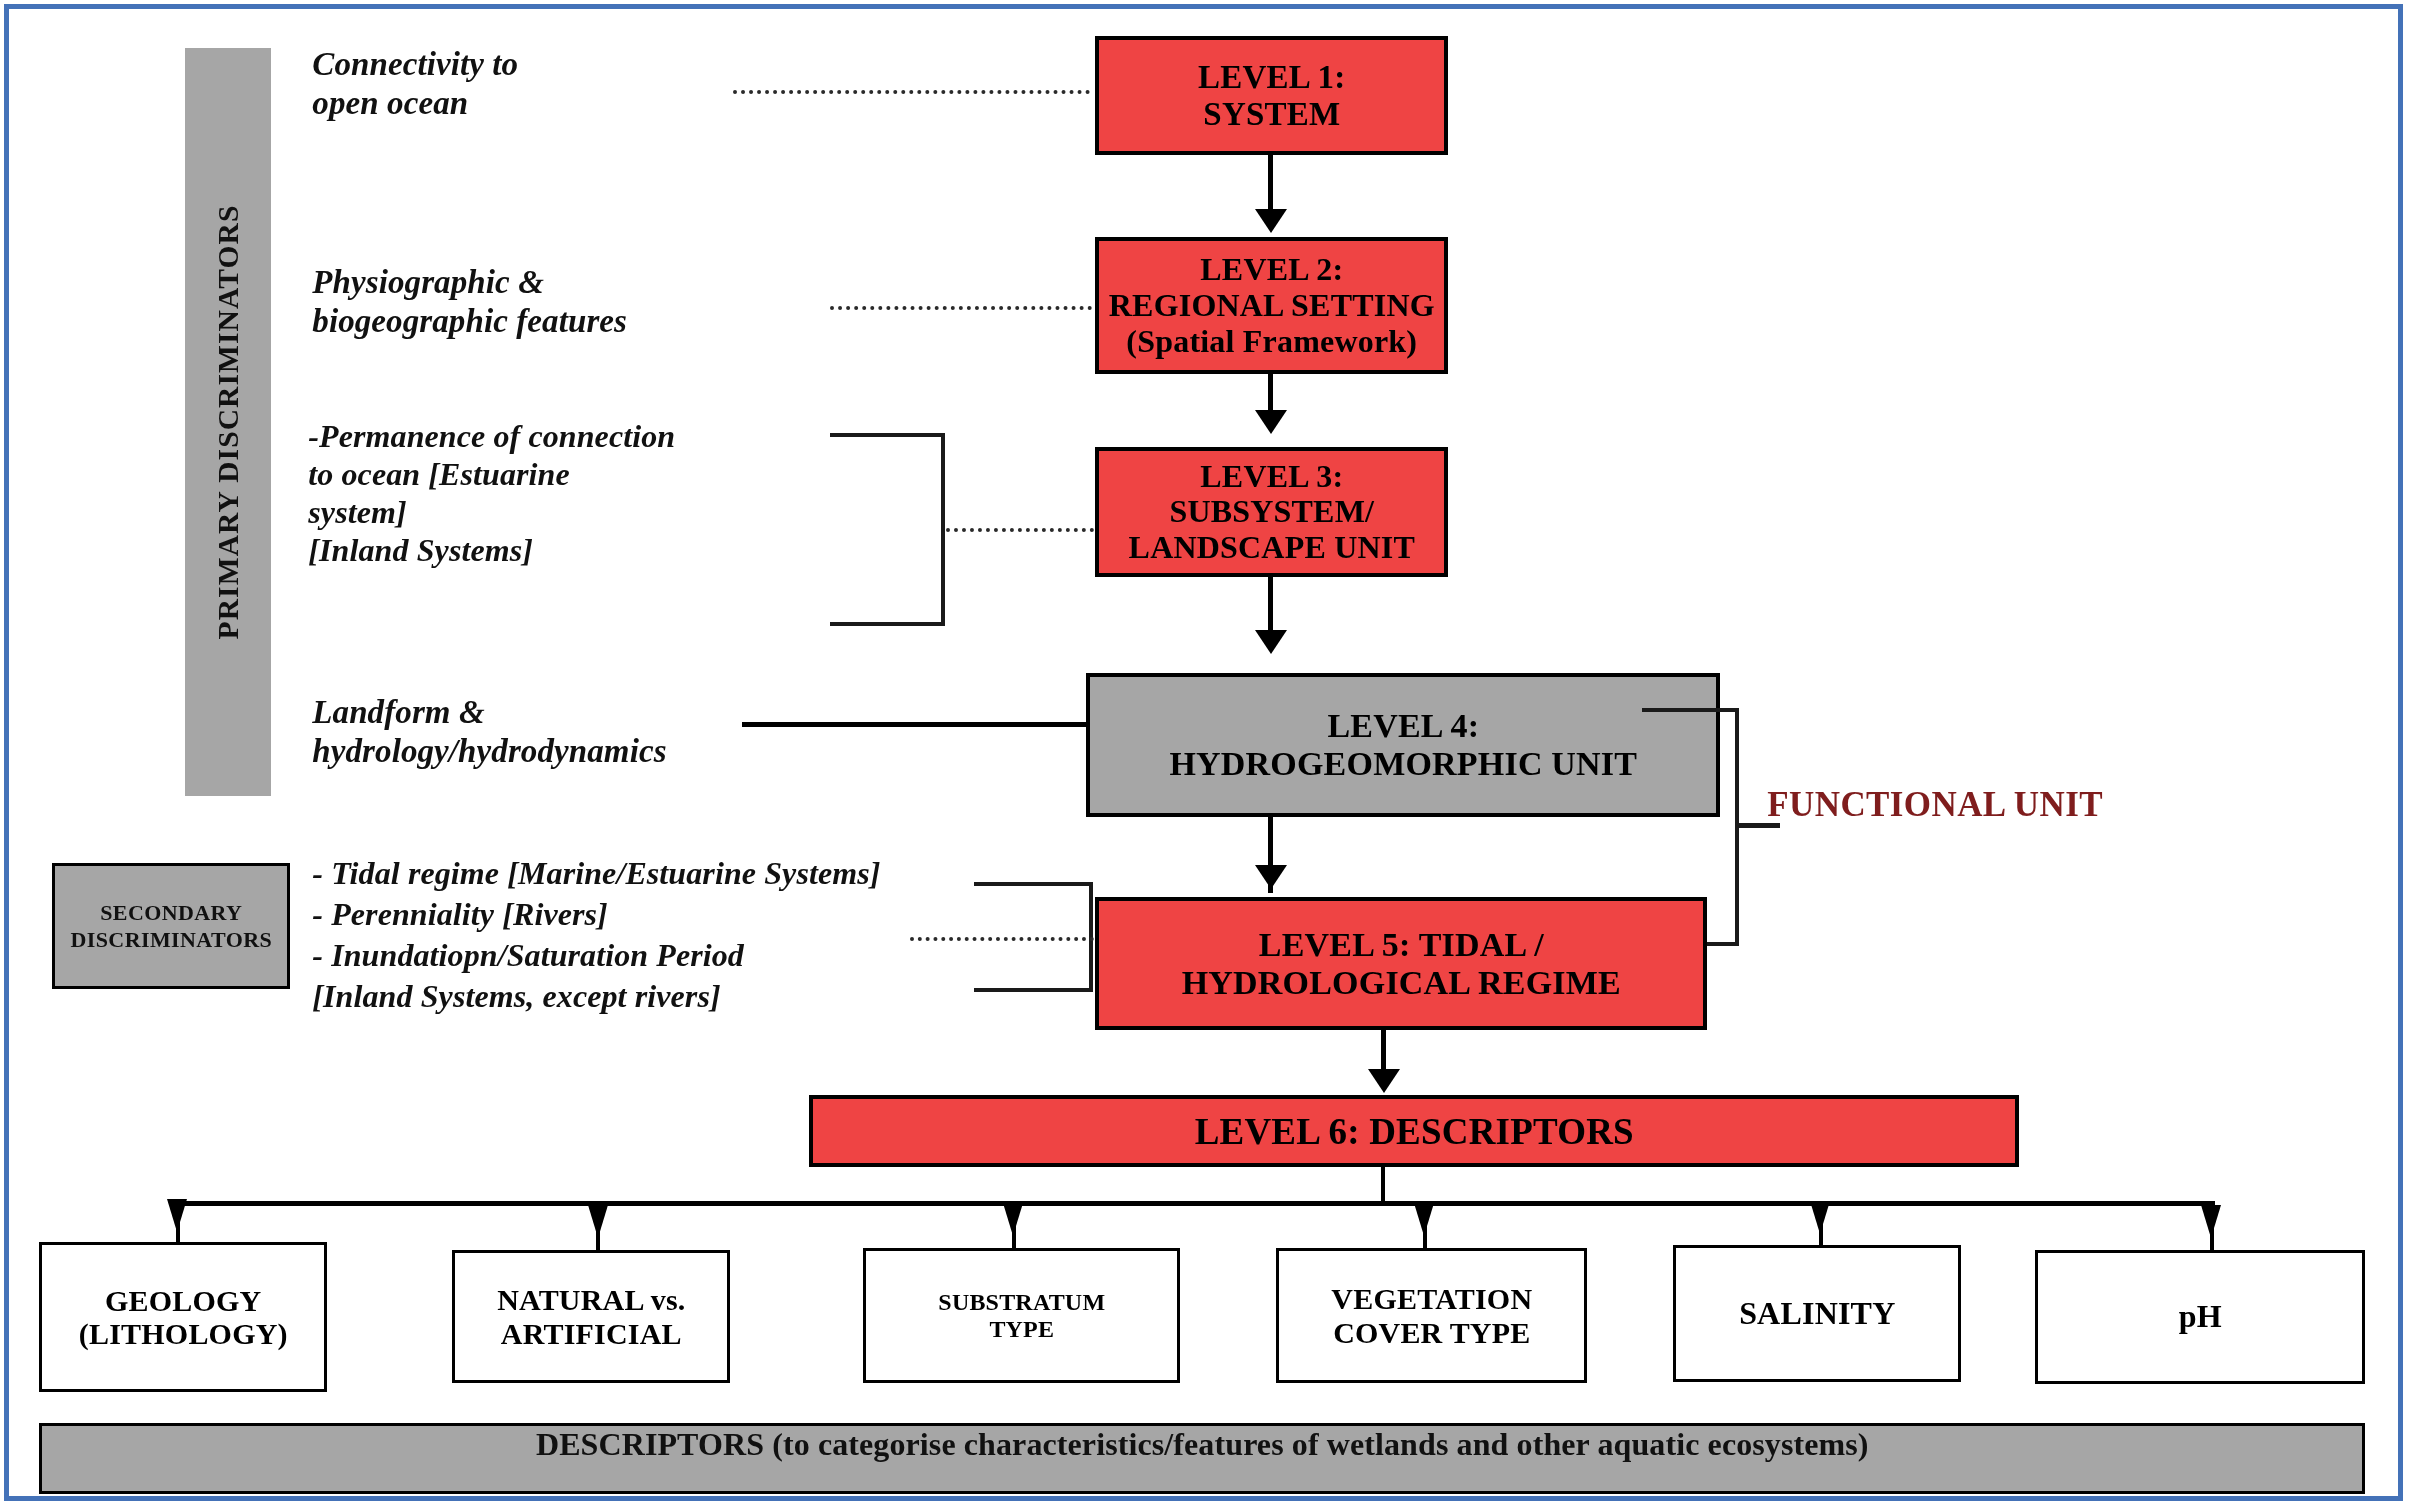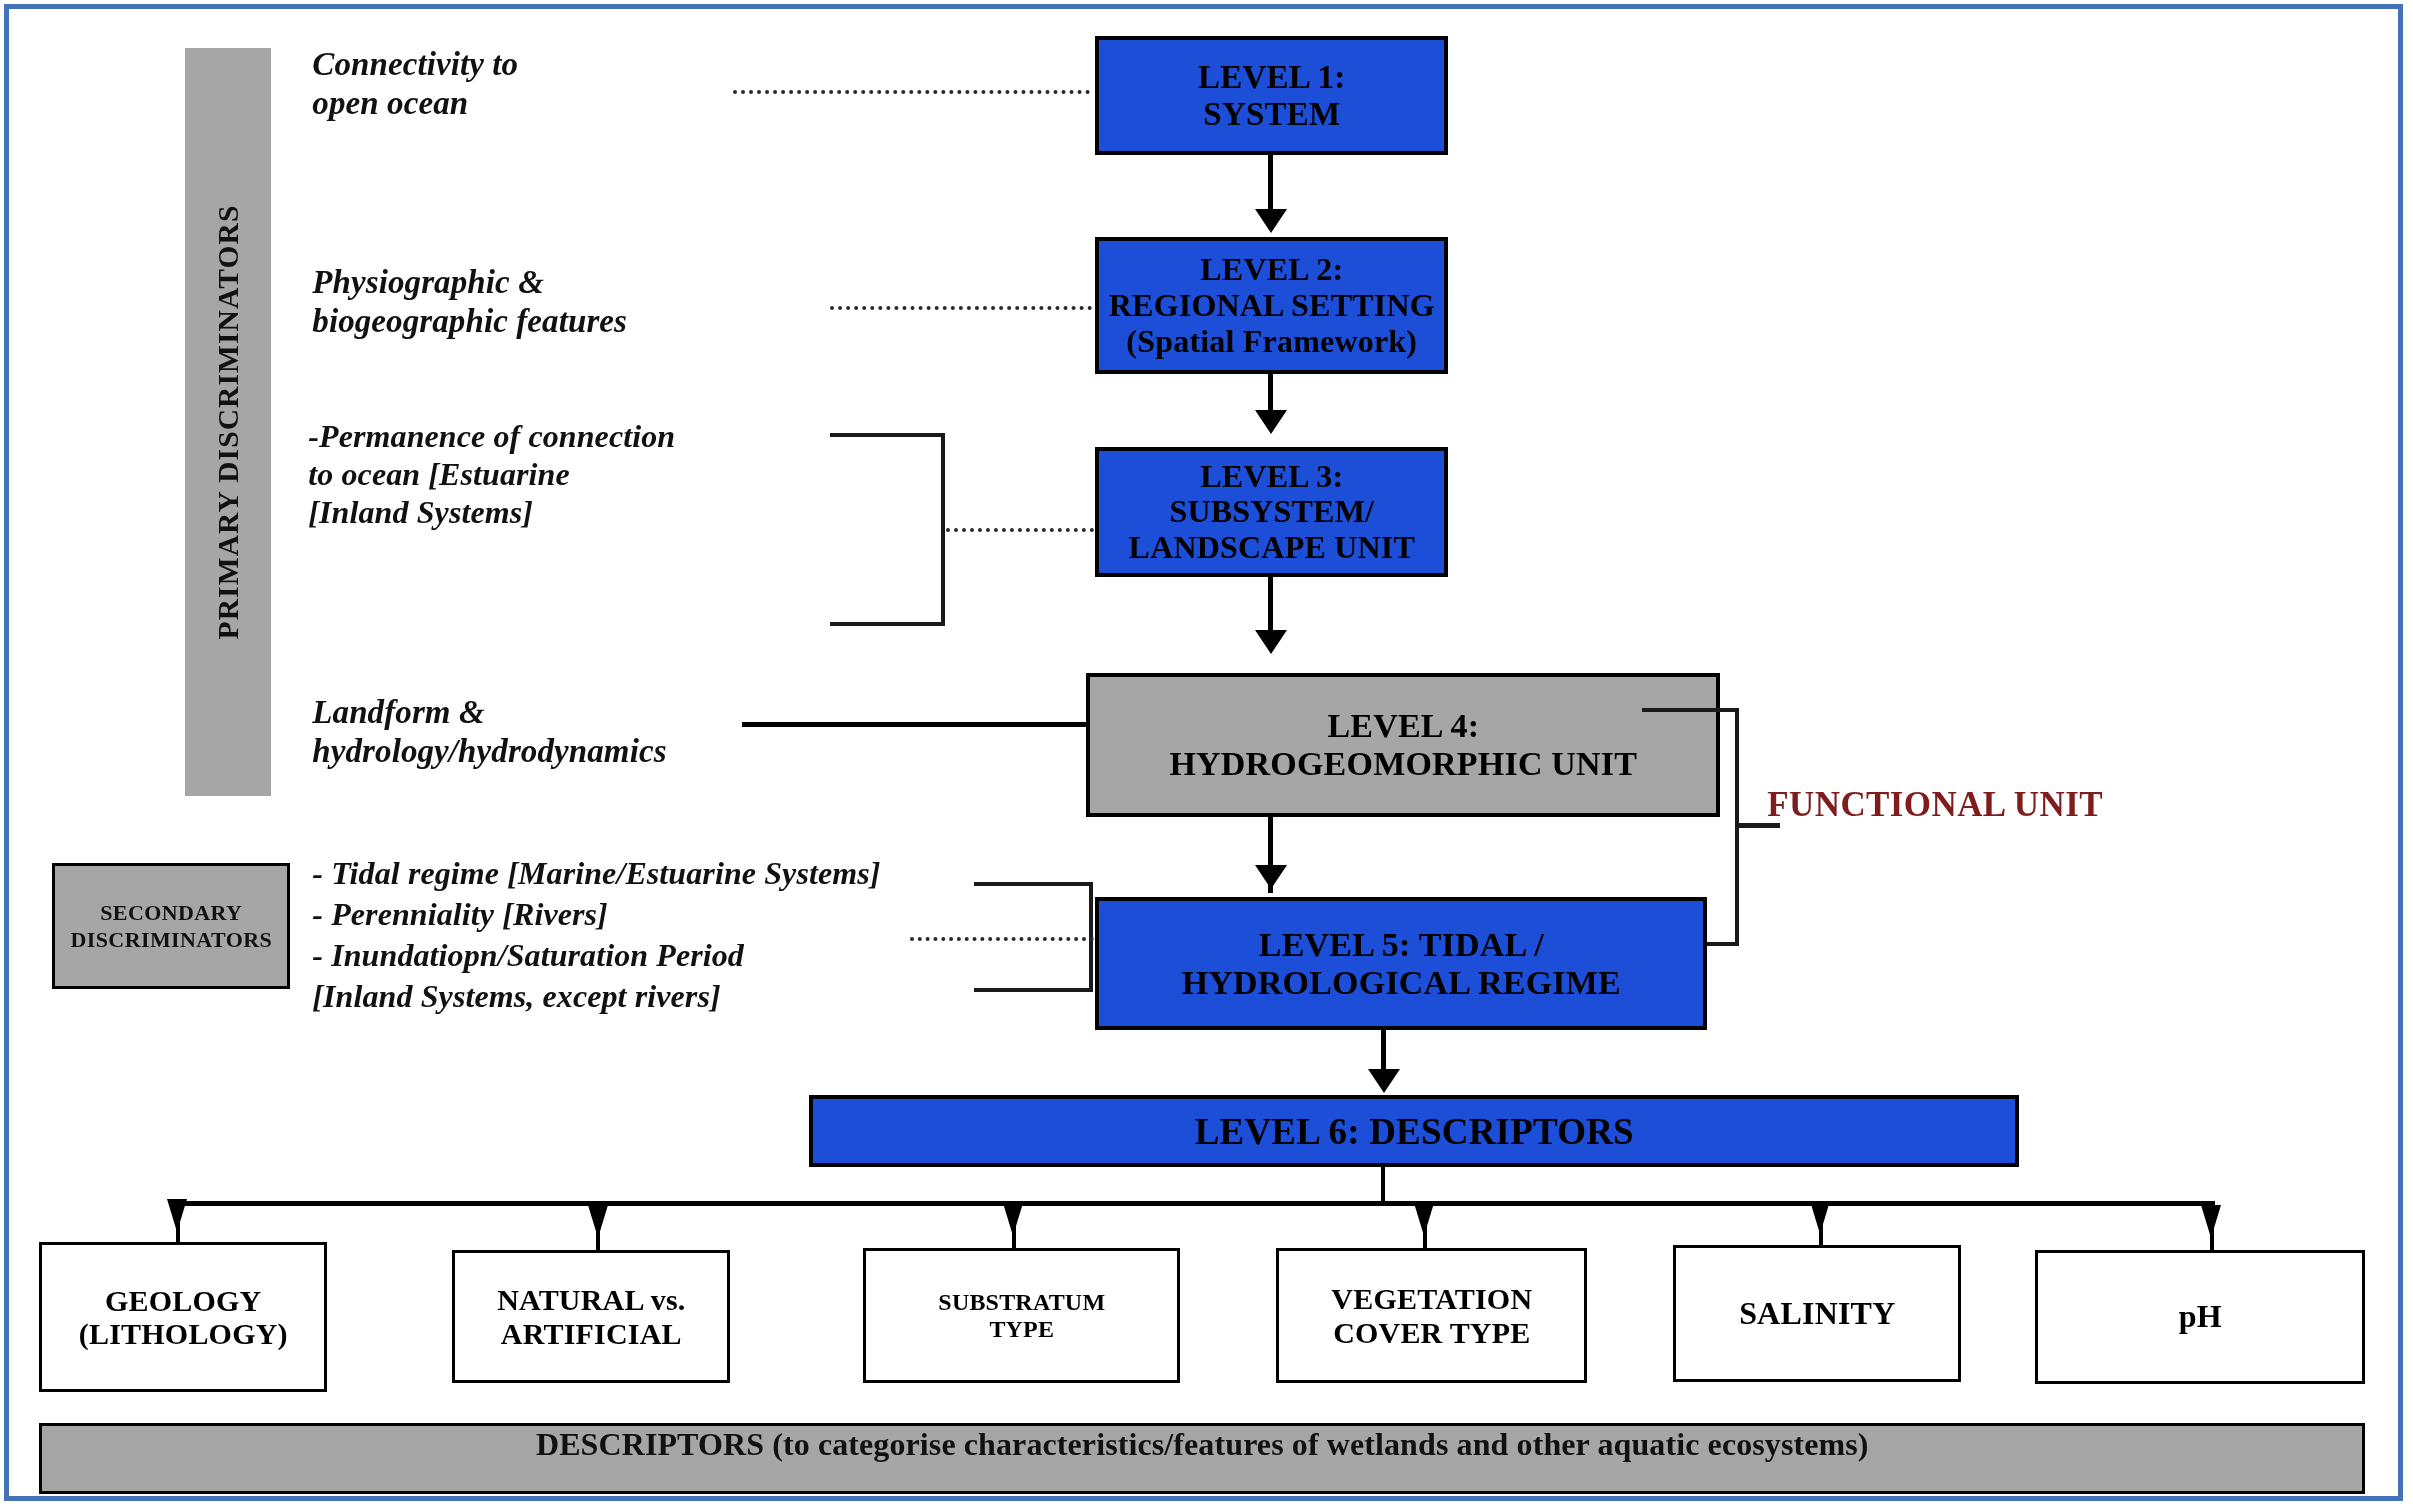--- a/index.html
+++ b/index.html
@@ -6,21 +6,21 @@
   body{width:2413px;height:1510px;position:relative;
        font-family:"Liberation Serif", serif;}
 
   #frame{position:absolute;left:4.3px;top:4.3px;width:2399px;height:1497px;
          border:5px solid #4472b8;background:#fff;box-sizing:border-box;}
 
   .canvas{position:absolute;left:0;top:0;width:2389px;height:1487px;}
 
   
   .lvlbox{position:absolute;box-sizing:border-box;border:4.3px solid #000;
-          background:#1d4ed8;display:flex;align-items:center;justify-content:center;
+          background:#ef4444;display:flex;align-items:center;justify-content:center;
           text-align:center;font-weight:bold;color:#000;line-height:1.12;
           letter-spacing:0.2px;}
   .lvlbox.dark{background:#a6a6a6;}
   .lvlbox.plain{background:#fff;border-width:3.6px;}
 
   
   .graybar{position:absolute;background:#a6a6a6;box-sizing:border-box;}
   #primary-bar{left:176px;top:39px;width:86px;height:748px;}
   #primary-bar span{display:block;position:absolute;left:50%;top:50%;
       transform:translate(-50%,-50%) rotate(-90deg);white-space:nowrap;
@@ -99,20 +99,21 @@
       <div>(Spatial Framework)</div>
     </div>
   </div>
 
   <div class="vline" style="left:1259px;top:365px;height:43px;"></div>
   <div class="arrow-down" style="left:1246px;top:401px;"></div>
 
   <div class="annot" style="left:299px;top:409px;width:519px;font-size:32px;">
     <div>-Permanence of connection</div>
     <div>to ocean [Estuarine</div>
+    <div>system]</div>
     <div>[Inland Systems]</div>
   </div>
 
   <div class="bracket" style="left:821px;top:424px;width:115px;height:193px;border-left:none;"></div>
   <div class="dotted" style="left:937px;top:519px;width:148px;"></div>
 
   <div class="lvlbox" id="level-3" style="left:1086px;top:438px;width:353px;height:130px;font-size:32px;">
     <div>
       <div>LEVEL 3:</div>
       <div>SUBSYSTEM/</div>

